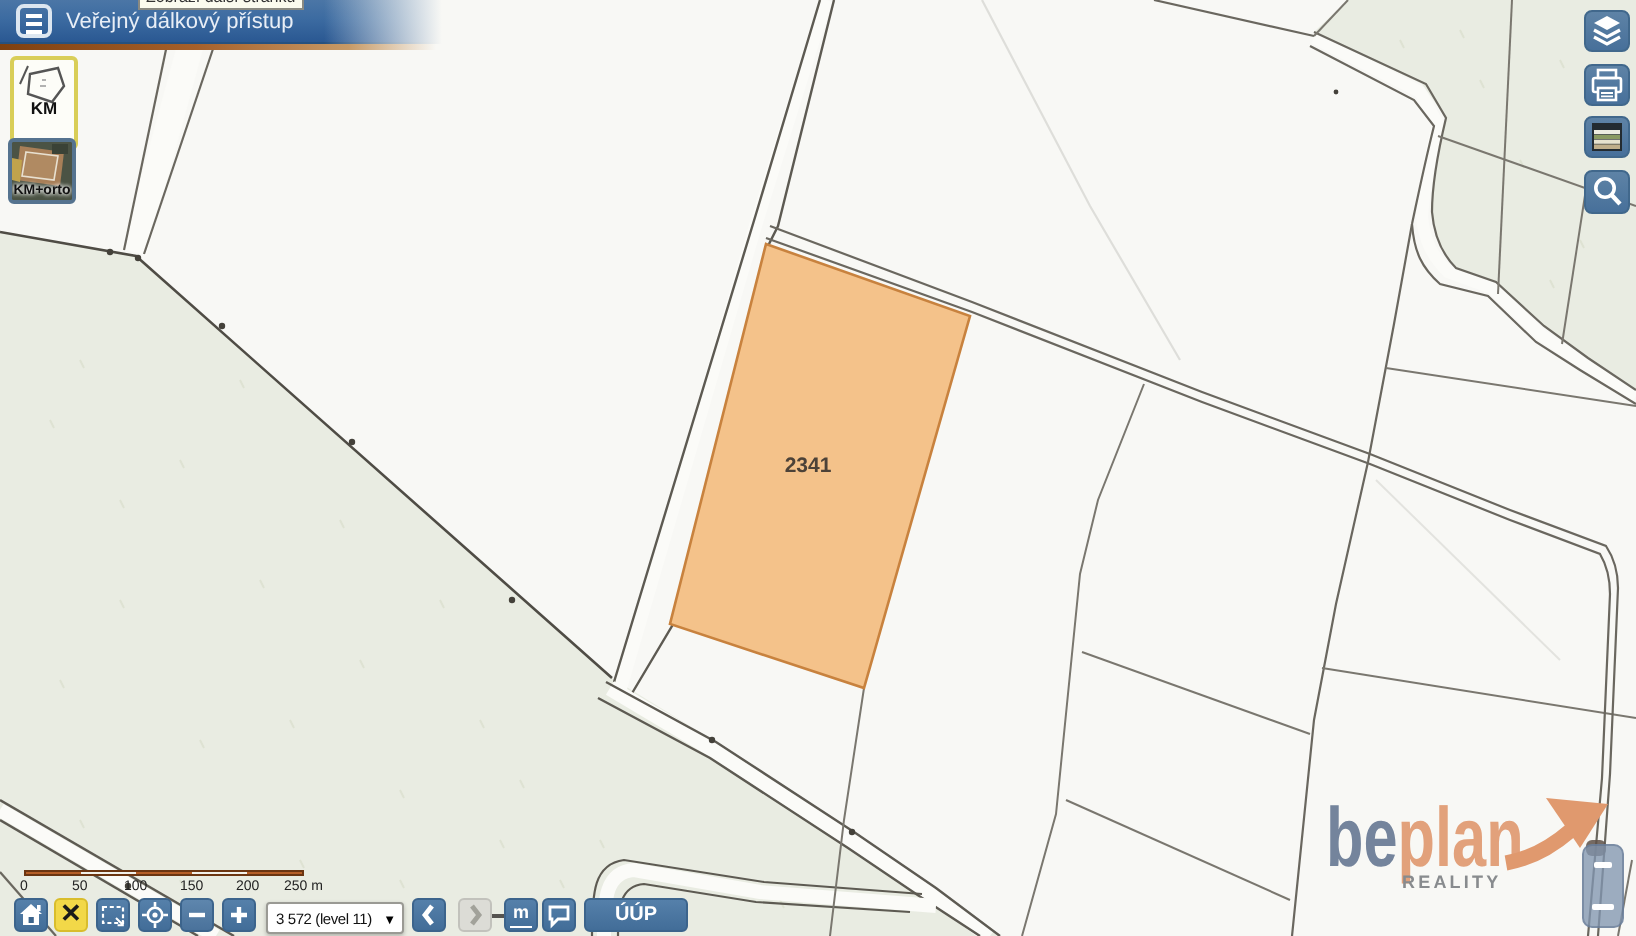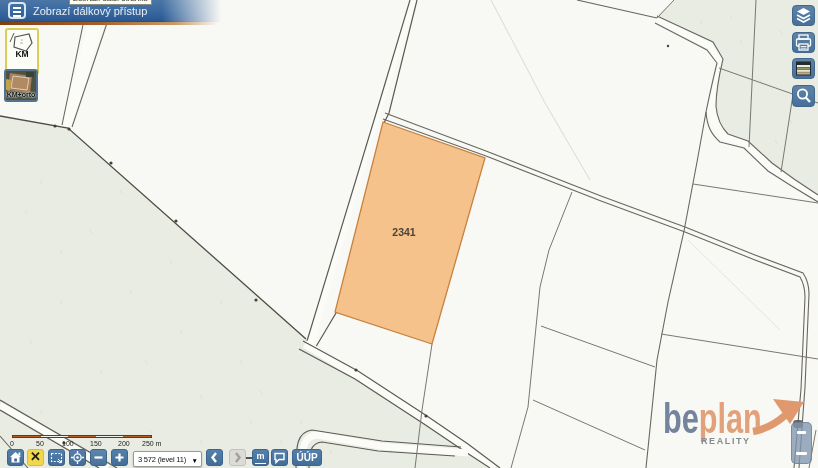--- a/index.html
+++ b/index.html
@@ -126,21 +126,21 @@
 <div style="position:absolute;left:162px;top:0;width:62px;height:25px;background:linear-gradient(90deg,rgba(248,248,245,0),#f8f8f5 95%);"></div>
 
 <div style="position:absolute;left:0;top:22px;width:218px;height:2.5px;background:linear-gradient(90deg,#7e4010,#a5602a 45%,#c79a66 80%,rgba(220,195,160,0));"></div>
 
 <div style="position:absolute;left:8px;top:2px;width:18px;height:17px;border:2px solid #dce6f0;border-radius:4px;box-sizing:border-box;padding:2px 2px;">
 <div style="height:2px;background:#fff;margin:1px 1px 0;"></div>
 <div style="height:2px;background:#fff;margin:2px 1px 0;"></div>
 <div style="height:2px;background:#fff;margin:2px 1px 0;"></div>
 </div>
 
-<div style="position:absolute;left:33px;top:5px;font-size:11px;color:#e8eef6;">Zobrazí dálkový přístup</div>
+<div style="position:absolute;left:33px;top:5px;font-size:11px;color:#e8eef6;">Veřejný dálkový přístup</div>
 
 <div style="position:absolute;left:69px;top:-9px;background:#fbfbee;border:1px solid #8a8a82;font-size:8px;color:#333;padding:2px 3px 1px;white-space:nowrap;">Zobrazí další stránku</div>
 
 <div style="position:absolute;left:5px;top:28px;width:34px;height:47px;border:2px solid #d9ce58;border-radius:3px;background:#fdfdf8;box-sizing:border-box;">
 <svg width="30" height="29">
         <path d="M8,7 L22,4 25,13 19,21 7,17 Z" fill="none" stroke="#555" stroke-width="1.2"></path>
         <path d="M3,12 L7,3" stroke="#555" stroke-width="1"></path>
         <path d="M14,10 l2,0 M13,13 l3,0" stroke="#999" stroke-width="0.8"></path>
         <text x="15" y="27" font-size="8.5" font-weight="bold" fill="#111" text-anchor="middle" font-family="Liberation Sans,sans-serif">KM</text>
       </svg>
@@ -258,21 +258,21 @@
 <div style="position:absolute;left:246px;top:456.5px;width:6px;height:2px;background:#55534f;"></div>
 
 <div class="tbtn" style="left:252px;font-size:9px;font-weight:bold;color:#fff;text-align:center;line-height:13px;">m<div style="margin:0 2px;height:1.4px;background:#fff;"></div></div>
 
 <div class="tbtn" style="left:271px;">
 <svg width="15" height="15" viewBox="0 0 15 15">
         <path d="M3,3.5 h9 v6 h-5 l-3,3 v-3 h-1 Z" fill="none" stroke="#fff" stroke-width="1.4"></path>
       </svg>
 </div>
 
-<div class="tbtn" style="left:292px;width:30px;font-size:10px;font-weight:bold;color:#fff;text-align:center;line-height:15px;">ÚÚP</div>
+<div class="tbtn" style="left:292px;width:52px;font-size:10px;font-weight:bold;color:#fff;text-align:center;line-height:15px;">ÚÚP</div>
 
 <div style="position:absolute;left:663px;top:395px;font-size:42px;font-weight:bold;letter-spacing:0px;transform:scaleX(0.73);transform-origin:0 0;white-space:nowrap;"><span style="color:#74849c;">be</span><span style="color:#e2a17b;">plan</span></div>
 
 <svg style="position:absolute;left:740px;top:392px;" width="78" height="46" viewBox="0 0 78 46">
       <path d="M13,39.5 Q30,36.5 45,23.5" stroke="#e0996e" stroke-width="7.5" fill="none"></path>
       <polygon points="33,7 64,10 50,32" fill="#e0996e"></polygon>
     </svg>
 
 <div style="position:absolute;left:701px;top:436px;font-size:9px;font-weight:bold;color:#888b8e;letter-spacing:1.6px;">REALITY</div>
 

